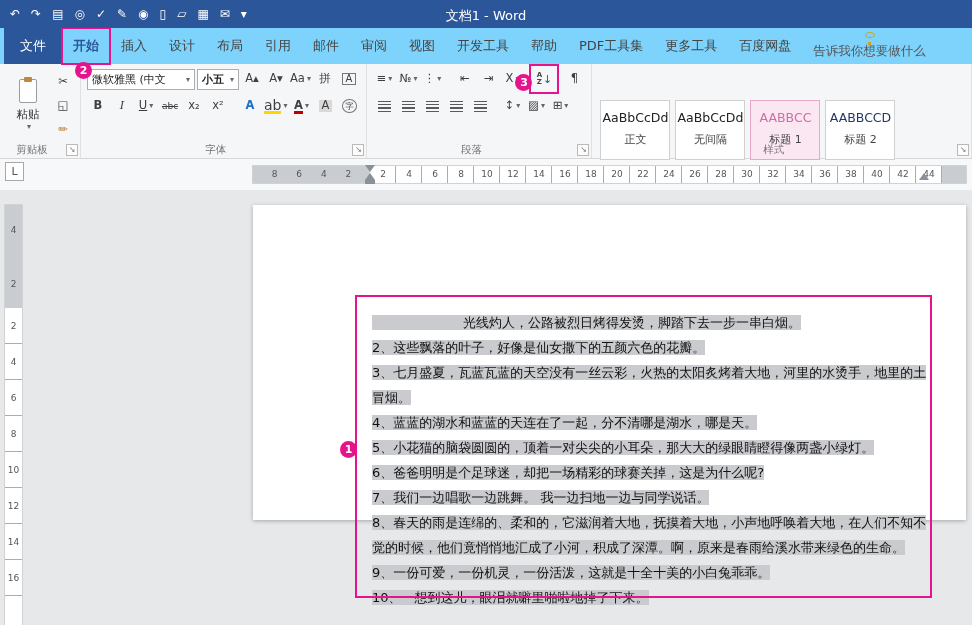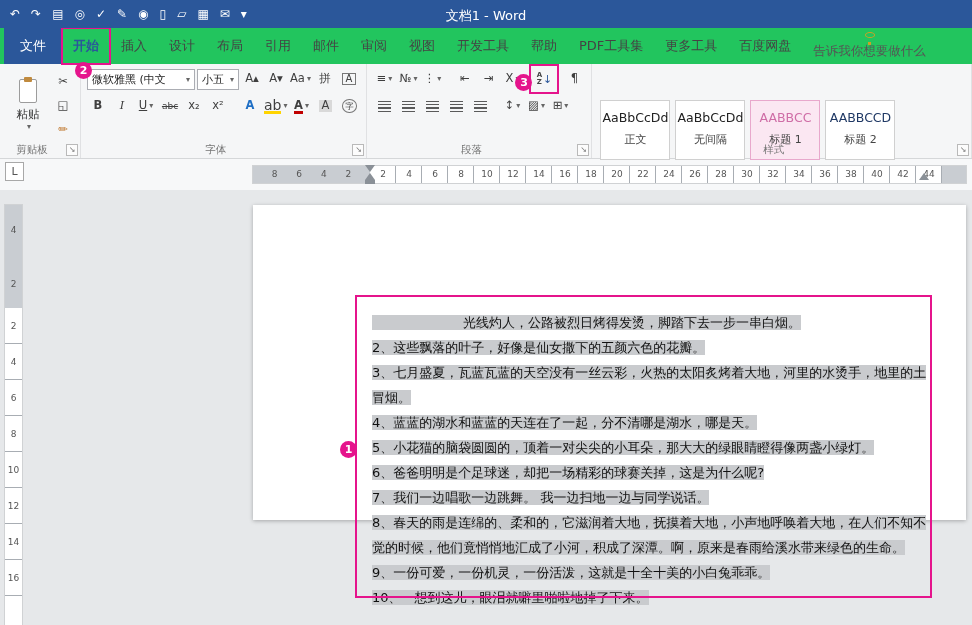--- a/index.html
+++ b/index.html
@@ -8,21 +8,21 @@
   body{font-family:"DejaVu Sans","Liberation Sans",sans-serif;background:#e6e8ea;position:relative;font-size:12px;color:#333;}
   .app{position:absolute;inset:0;}
 
   
   .titlebar{position:absolute;top:0;left:0;right:0;height:28px;background:var(--blue);display:flex;align-items:center;padding:0 10px;z-index:10;}
   .qat{display:flex;align-items:center;gap:11px;z-index:2;}
   .qicon{color:#fff;font-size:12px;line-height:1;cursor:pointer;}
   .apptitle{position:absolute;left:0;right:0;top:0;height:32px;display:flex;align-items:center;justify-content:center;color:#fff;font-size:13px;pointer-events:none;}
 
   
-  .tabrow{position:absolute;top:28px;left:0;right:0;height:36px;background:#22c55e;display:flex;align-items:stretch;padding-left:4px;z-index:9;}
+  .tabrow{position:absolute;top:28px;left:0;right:0;height:36px;background:#7dd3fc;display:flex;align-items:stretch;padding-left:4px;z-index:9;}
   .tab{display:flex;align-items:center;gap:5px;padding:4px 11px;font-size:13px;color:#444;cursor:pointer;white-space:nowrap;}
   .tab.file{background:var(--blue);color:#fff;padding:0 16px;}
   .tab.active{color:var(--blue);font-weight:bold;outline:2px solid var(--pink);outline-offset:-1px;}
   .tab.tellme{color:#555;font-size:12.5px;flex-direction:column;}
   .bulb{width:10px;height:10px;border:1.5px solid #c9a227;border-radius:50%;display:inline-block;position:relative;}
   .bulb::after{content:"";position:absolute;left:2px;top:9px;width:3px;height:2.5px;background:#c9a227;}
 
   
   .ribbon{position:absolute;top:64px;left:0;right:0;height:95px;background:#f5f6f7;border-bottom:1px solid #d5d7d9;display:flex;z-index:8;}
   .rgroup{position:relative;border-right:1px solid #e0e1e3;padding:4px 6px 16px 6px;display:flex;}
@@ -38,21 +38,21 @@
   .paste-btn{display:flex;flex-direction:column;align-items:center;justify-content:center;width:44px;height:74px;cursor:pointer;}
   .clip-icon{width:18px;height:24px;background:#fff;border:1px solid #9c9c9c;border-radius:2px;position:relative;margin-bottom:4px;}
   .clip-icon::before{content:"";position:absolute;top:-3px;left:4px;width:8px;height:5px;background:#c08a3e;border-radius:1px;}
   .plabel{font-size:11.5px;color:#333;}
   .clip-col{display:flex;flex-direction:column;gap:2px;margin-left:2px;padding-top:3px;}
   .painter{color:#c27c35;}
 
   
   .combo{height:21px;background:#fff;border:1px solid #abadb3;display:flex;align-items:center;justify-content:space-between;padding:0 4px;font-size:11px;color:#222;cursor:pointer;white-space:nowrap;}
   .fontname{width:108px;overflow:hidden;}
-  .fontsize{width:42px;}
+  .fontsize{width:42px;font-weight:bold;}
   .ic-u{text-decoration:underline;}
   .ic-strike{text-decoration:line-through;font-size:9px;}
   .ic-effects{color:#1f6fc5;font-weight:bold;}
   .ic-highlight{border-bottom:3px solid #ffd400;font-size:14px;line-height:12px;}
   .ic-fontcolor{border-bottom:3px solid #c00000;line-height:12px;font-weight:bold;}
   .ic-charshade{background:#d9d9d9;padding:0 3px;}
   .ic-charborder{border:1px solid #777;padding:0 3px;font-size:10px;}
   .ic-enclose{border:1px solid #777;border-radius:50%;font-size:8.5px;padding:1.5px 2px;}
   .ic-b{font-weight:bold;}
   .ic-i{font-style:italic;font-family:"DejaVu Serif","Liberation Serif",serif;}

